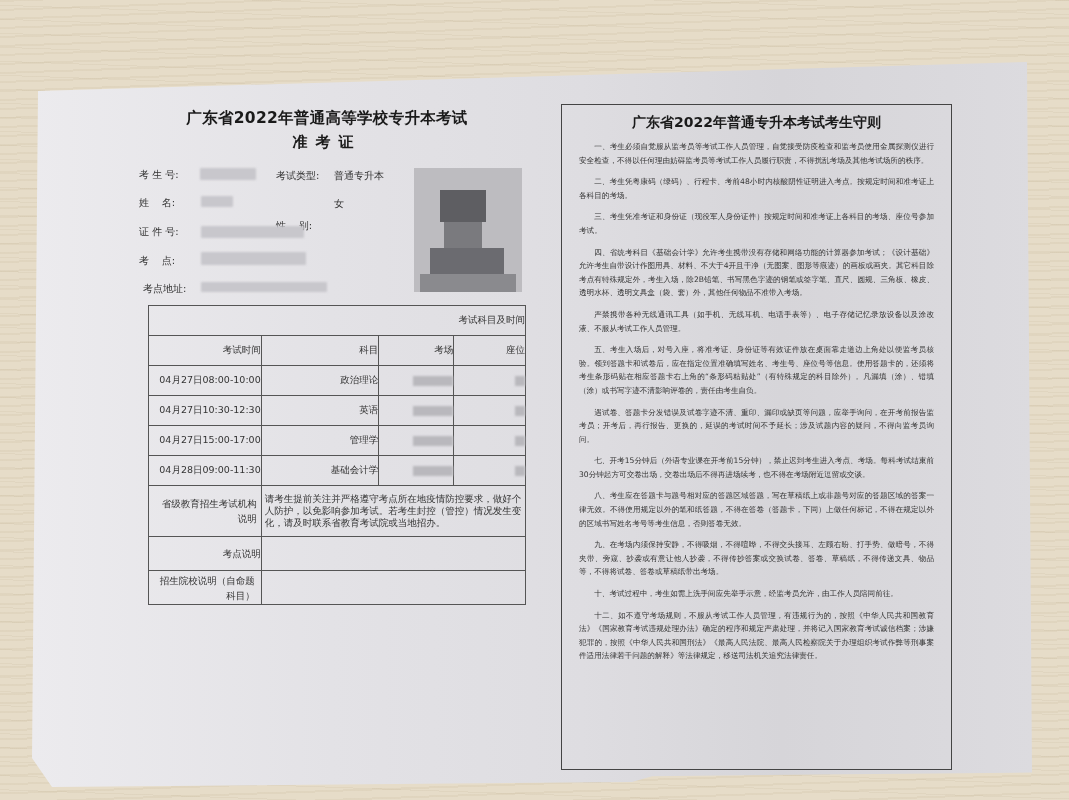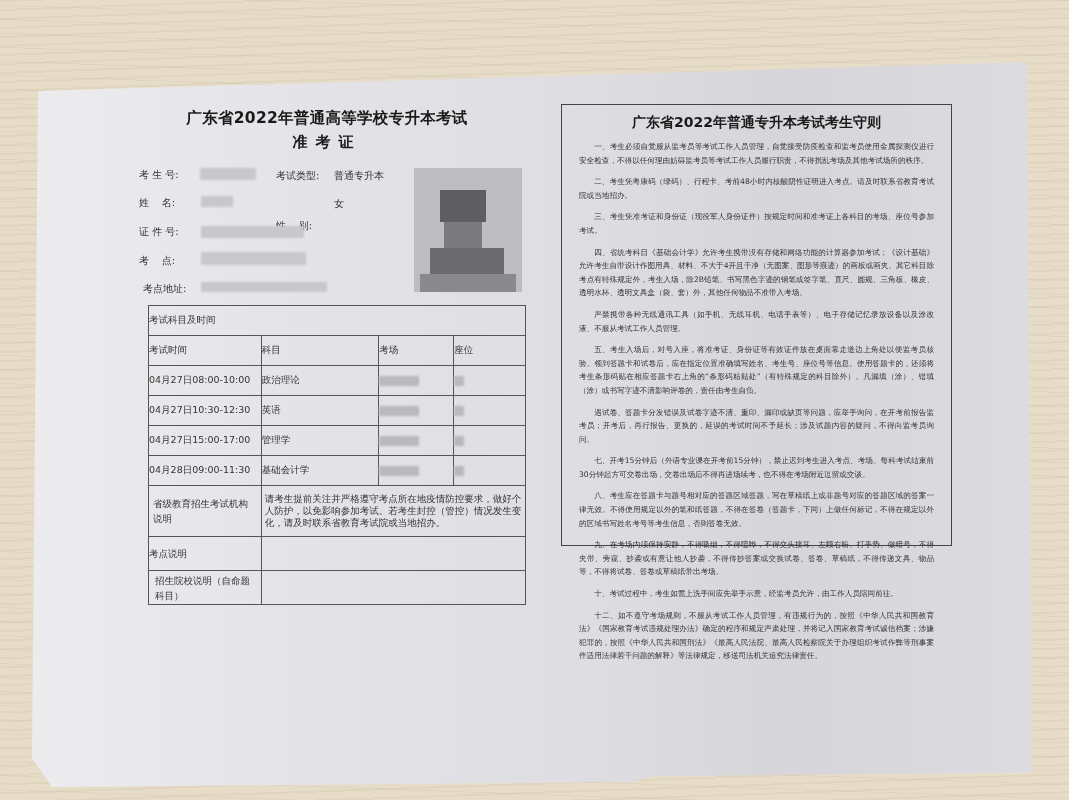--- a/index.html
+++ b/index.html
@@ -20,27 +20,27 @@
   }
   
   .ticket { position: absolute; left: 122px; top: 100px; width: 410px; }
   .t-title { position: absolute; left: 0; top: 8px; width: 410px; text-align: center; font-weight: bold; font-size: 15.5px; color: #1a1a1a; letter-spacing: 0.3px; }
   .t-sub { position: absolute; left: 0; top: 33px; width: 410px; text-align: center; font-weight: bold; font-size: 15px; letter-spacing: 8px; color: #1a1a1a; }
   .field { position: absolute; font-size: 10px; color: #333; white-space: nowrap; }
   .redact { position: absolute; background: #c8c7cc; filter: blur(1.2px); border-radius: 1px; }
   .photo { position: absolute; left: 300px; top: 74px; width: 108px; height: 128px; background: #bdbcc0; filter: blur(0.6px); overflow: hidden; }
   .photo .px { position: absolute; background: #5e5e62; }
   table.sched { position: absolute; left: 148px; top: 305px; width: 378px; border-collapse: collapse; font-size: 9.5px; color: #333; }
-  table.sched td { border: 1.3px solid #555; text-align: left; height: 29px; padding: 0; }
+  table.sched td { border: 1.3px solid #555; text-align: right; height: 29px; padding: 0; }
   table.sched td.note { text-align: left; padding: 2px 3px; line-height: 12px; font-size: 9.5px; }
   table.sched td.lab { line-height: 15px; }
   .cellredact { display: inline-block; background: #b9b8bd; filter: blur(1px); height: 10px; vertical-align: middle; }
   
   .rules {
-    position: absolute; left: 561px; top: 104px; width: 391px; height: 442px;
+    position: absolute; left: 561px; top: 104px; width: 391px; height: 666px;
     border: 1.3px solid #444; padding: 0 9px; box-sizing: border-box;
   }
   .r-title { text-align: center; font-weight: bold; font-size: 14px; margin-top: 9px; margin-bottom: 5px; color: #1a1a1a; }
   .r-para { font-size: 7.6px; line-height: 13.6px; text-indent: 2em; margin: 8px; color: #333; text-align: justify; }
 </style>
 </head>
 <body>
 
 <div class="paper"></div>
 
@@ -129,21 +129,21 @@
       <td class="lab" style="height:32px; padding:0 6px;">招生院校说明（自命题科目）</td>
       <td class="note" colspan="3"></td>
     </tr>
   </tbody>
     </table>
 </div>
 
 <div class="rules">
   <div class="r-title">广东省2022年普通专升本考试考生守则</div>
   <p class="r-para">一、考生必须自觉服从监考员等考试工作人员管理，自觉接受防疫检查和监考员使用金属探测仪进行安全检查，不得以任何理由妨碍监考员等考试工作人员履行职责，不得扰乱考场及其他考试场所的秩序。</p>
-  <p class="r-para">二、考生凭粤康码（绿码）、行程卡、考前48小时内核酸阴性证明进入考点。请及时联系省教育考试院或当地招办。</p>
+  <p class="r-para">二、考生凭粤康码（绿码）、行程卡、考前48小时内核酸阴性证明进入考点。按规定时间和准考证上各科目的考场。</p>
   <p class="r-para">三、考生凭准考证和身份证（现役军人身份证件）按规定时间和准考证上各科目的考场、座位号参加考试。</p>
   <p class="r-para">四、省统考科目《基础会计学》允许考生携带没有存储和网络功能的计算器参加考试；《设计基础》允许考生自带设计作图用具、材料、不大于4开且干净（无图案、图形等痕迹）的画板或画夹。其它科目除考点有特殊规定外，考生入场，除2B铅笔、书写黑色字迹的钢笔或签字笔、直尺、圆规、三角板、橡皮、透明水杯、透明文具盒（袋、套）外，其他任何物品不准带入考场。</p>
   <p class="r-para">严禁携带各种无线通讯工具（如手机、无线耳机、电话手表等）、电子存储记忆录放设备以及涂改液、不服从考试工作人员管理。</p>
   <p class="r-para">五、考生入场后，对号入座，将准考证、身份证等有效证件放在桌面靠走道边上角处以便监考员核验。领到答题卡和试卷后，应在指定位置准确填写姓名、考生号、座位号等信息。使用答题卡的，还须将考生条形码贴在相应答题卡右上角的“条形码粘贴处”（有特殊规定的科目除外）。凡漏填（涂）、错填（涂）或书写字迹不清影响评卷的，责任由考生自负。</p>
   <p class="r-para">遇试卷、答题卡分发错误及试卷字迹不清、重印、漏印或缺页等问题，应举手询问，在开考前报告监考员；开考后，再行报告、更换的，延误的考试时间不予延长；涉及试题内容的疑问，不得向监考员询问。</p>
   <p class="r-para">七、开考15分钟后（外语专业课在开考前15分钟），禁止迟到考生进入考点、考场。每科考试结束前30分钟起方可交卷出场，交卷出场后不得再进场续考，也不得在考场附近逗留或交谈。</p>
   <p class="r-para">八、考生应在答题卡与题号相对应的答题区域答题，写在草稿纸上或非题号对应的答题区域的答案一律无效。不得使用规定以外的笔和纸答题，不得在答卷（答题卡，下同）上做任何标记，不得在规定以外的区域书写姓名考号等考生信息，否则答卷无效。</p>
   <p class="r-para">九、在考场内须保持安静，不得吸烟，不得喧哗，不得交头接耳、左顾右盼、打手势、做暗号，不得夹带、旁窥、抄袭或有意让他人抄袭，不得传抄答案或交换试卷、答卷、草稿纸，不得传递文具、物品等，不得将试卷、答卷或草稿纸带出考场。</p>
   <p class="r-para">十、考试过程中，考生如需上洗手间应先举手示意，经监考员允许，由工作人员陪同前往。</p>
   <p class="r-para">十二、如不遵守考场规则，不服从考试工作人员管理，有违规行为的，按照《中华人民共和国教育法》《国家教育考试违规处理办法》确定的程序和规定严肃处理，并将记入国家教育考试诚信档案；涉嫌犯罪的，按照《中华人民共和国刑法》《最高人民法院、最高人民检察院关于办理组织考试作弊等刑事案件适用法律若干问题的解释》等法律规定，移送司法机关追究法律责任。</p>

